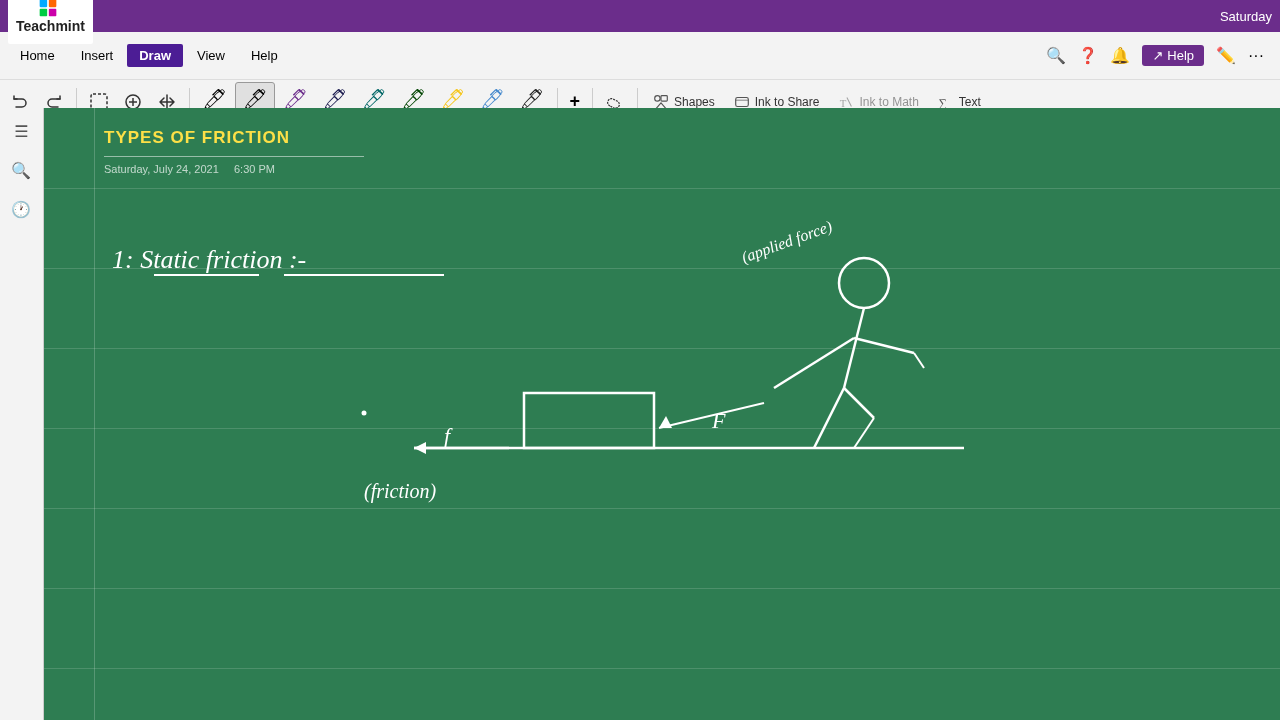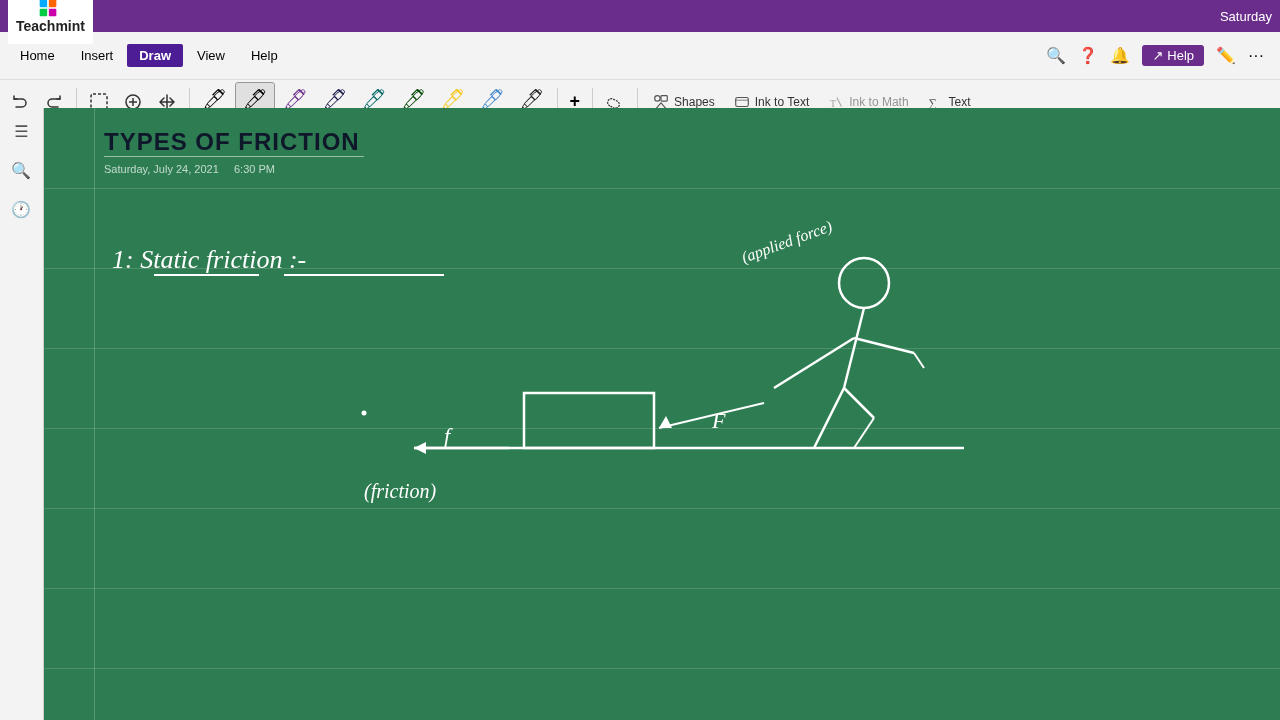--- a/index.html
+++ b/index.html
@@ -108,22 +108,22 @@
       width: 1px;
       background: rgba(255,255,255,0.2);
       left: 50px;
     }
 
     
     #note-title {
       position: absolute;
       top: 20px;
       left: 60px;
-      color: #0f172a;
-      font-size: 24px;
+      color: #fde047;
+      font-size: 17px;
       font-weight: 600;
       font-family: 'Segoe UI', sans-serif;
       letter-spacing: 1px;
     }
     #note-title-underline {
       position: absolute;
       top: 48px;
       left: 60px;
       width: 260px;
       height: 1px;
@@ -286,21 +286,21 @@
       <polygon points="4,18 10,11 16,18" stroke="#555" stroke-width="1.3" fill="none"></polygon>
     </svg>
     <span>Shapes</span>
   </div>
 
   <div class="ink-group">
     <svg class="toolbar-icon-svg" viewBox="0 0 20 20">
       <rect x="3" y="5" width="14" height="10" rx="2" stroke="#555" stroke-width="1.3" fill="none"></rect>
       <path d="M3 8h14" stroke="#555" stroke-width="0.8"></path>
     </svg>
-    <span>Ink to Text</span>
+    <span>Ink to Share</span>
   </div>
 
   <div class="ink-group" style="opacity:0.5;">
     <svg class="toolbar-icon-svg" viewBox="0 0 20 20">
       <text x="3" y="15" font-size="12" fill="#555" font-family="serif">T</text>
       <path d="M11 5 L16 15" stroke="#555" stroke-width="1.2" fill="none"></path>
     </svg>
     <span>Ink to Math</span>
   </div>
 

